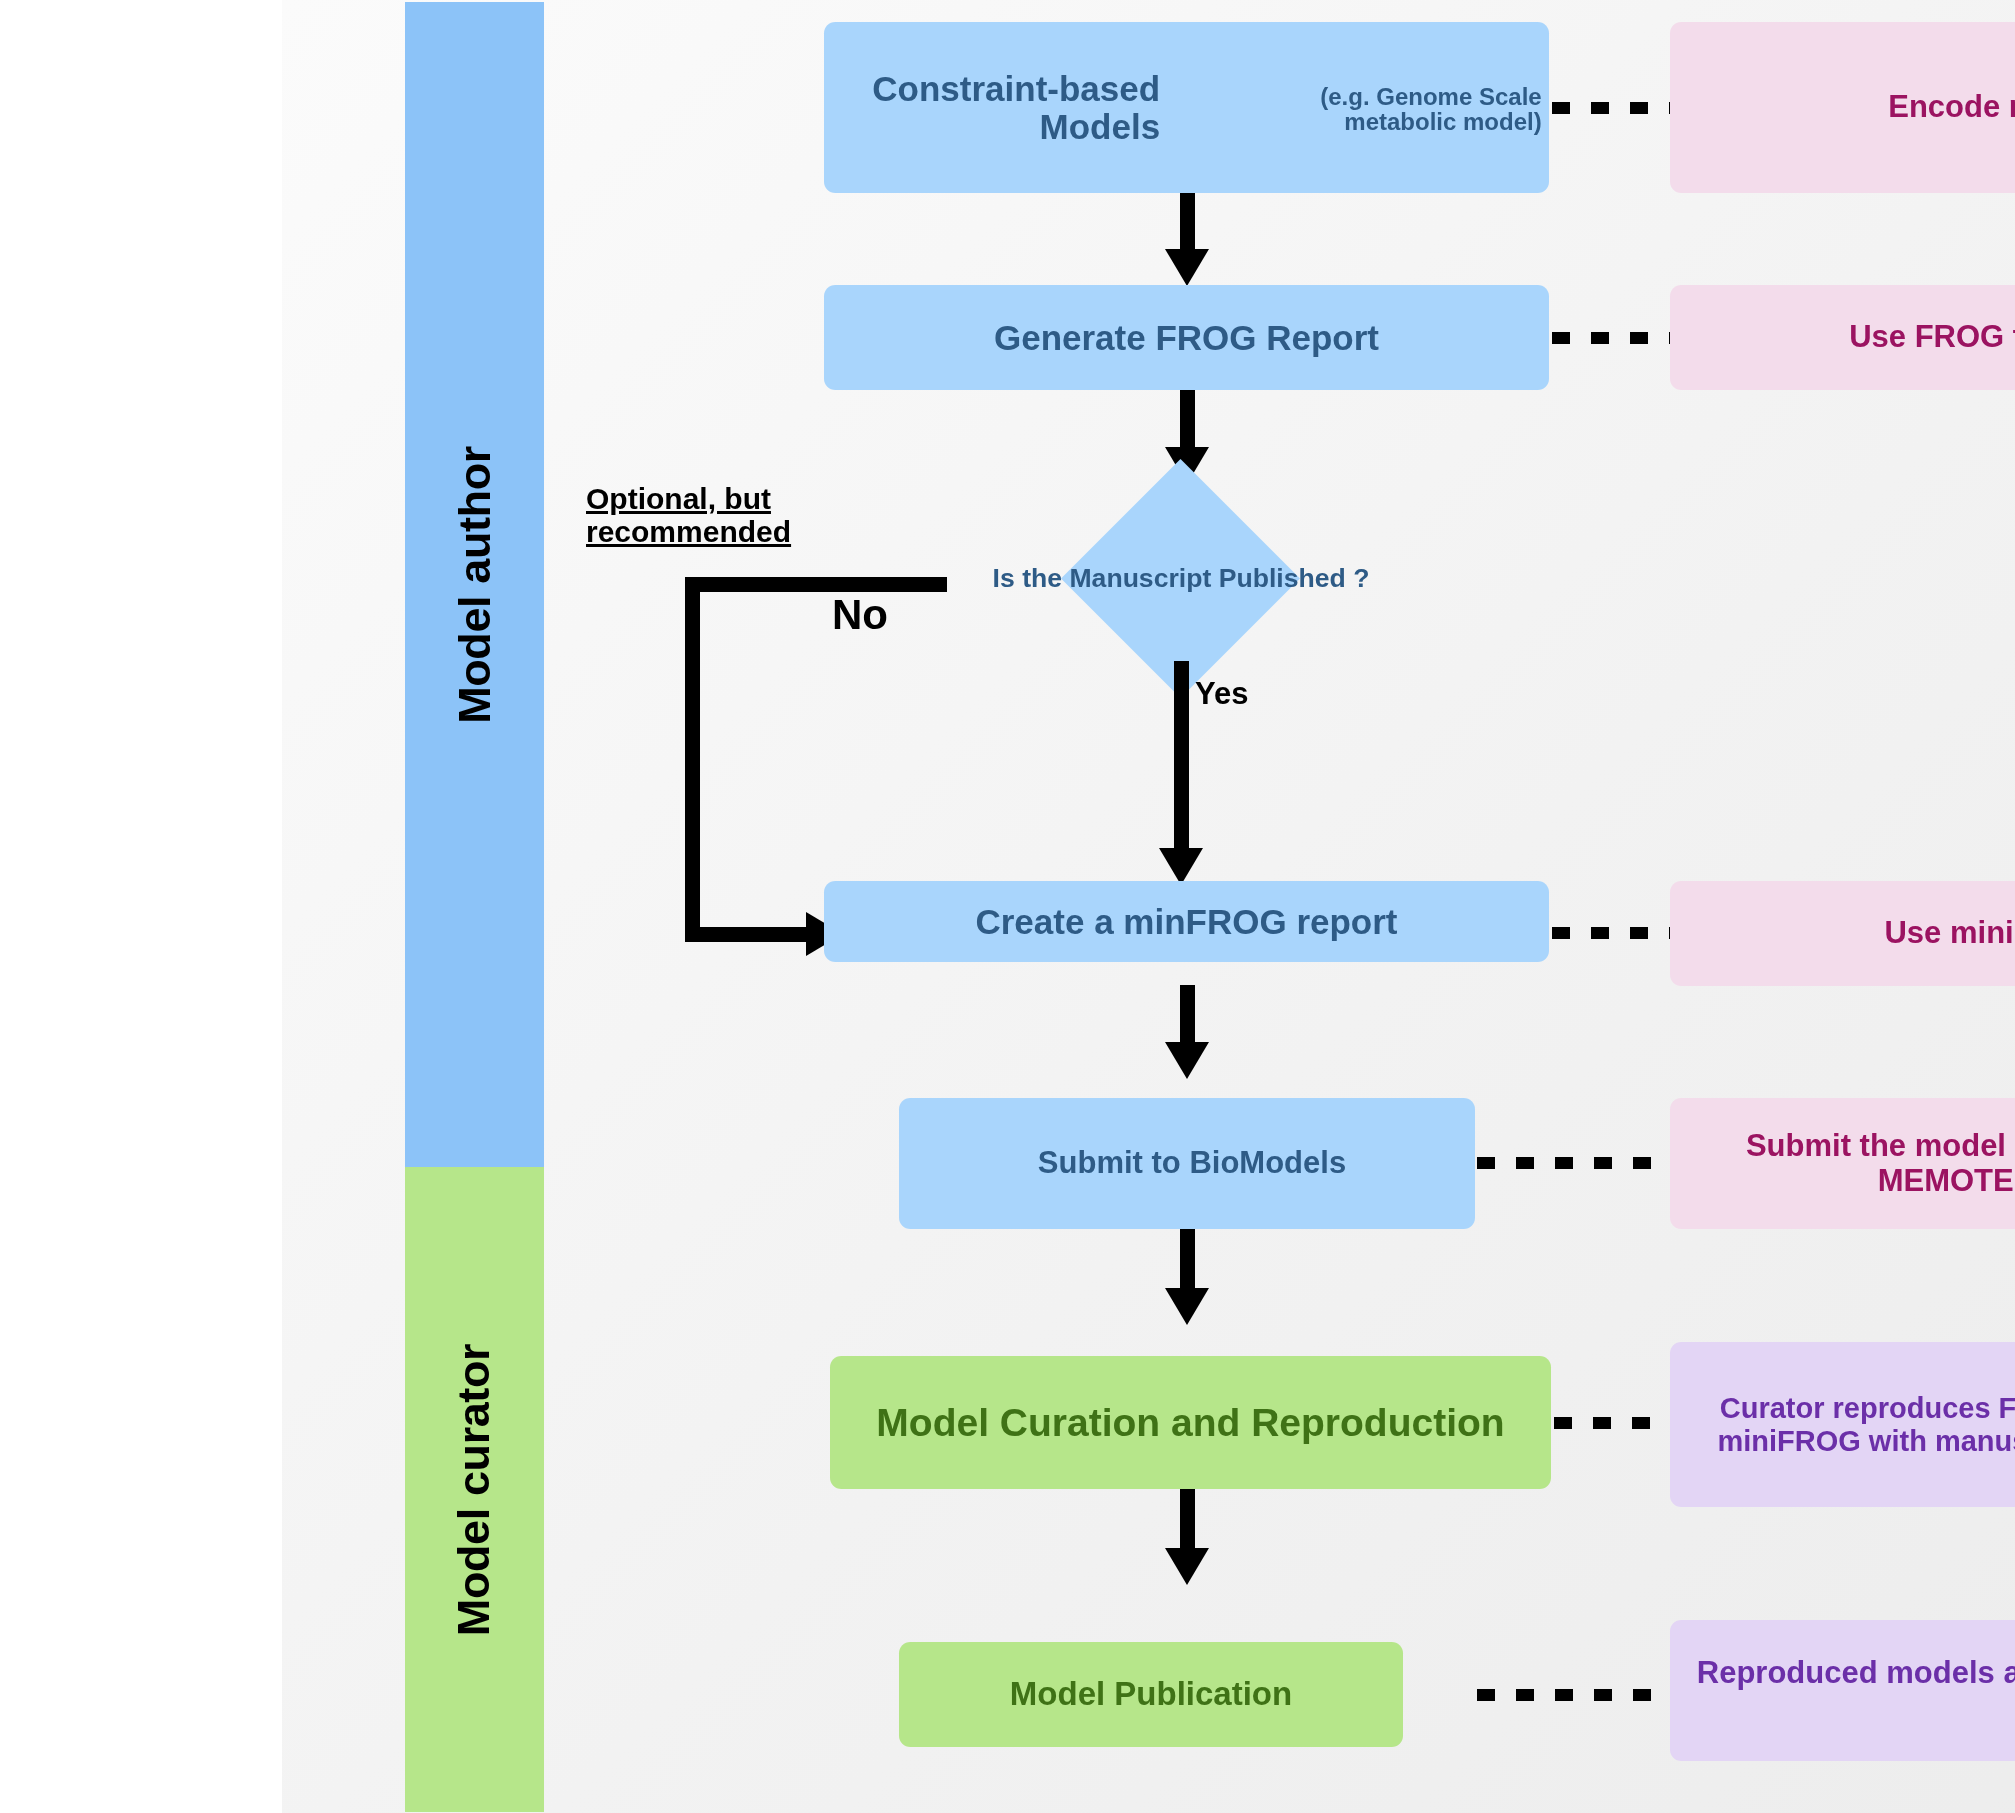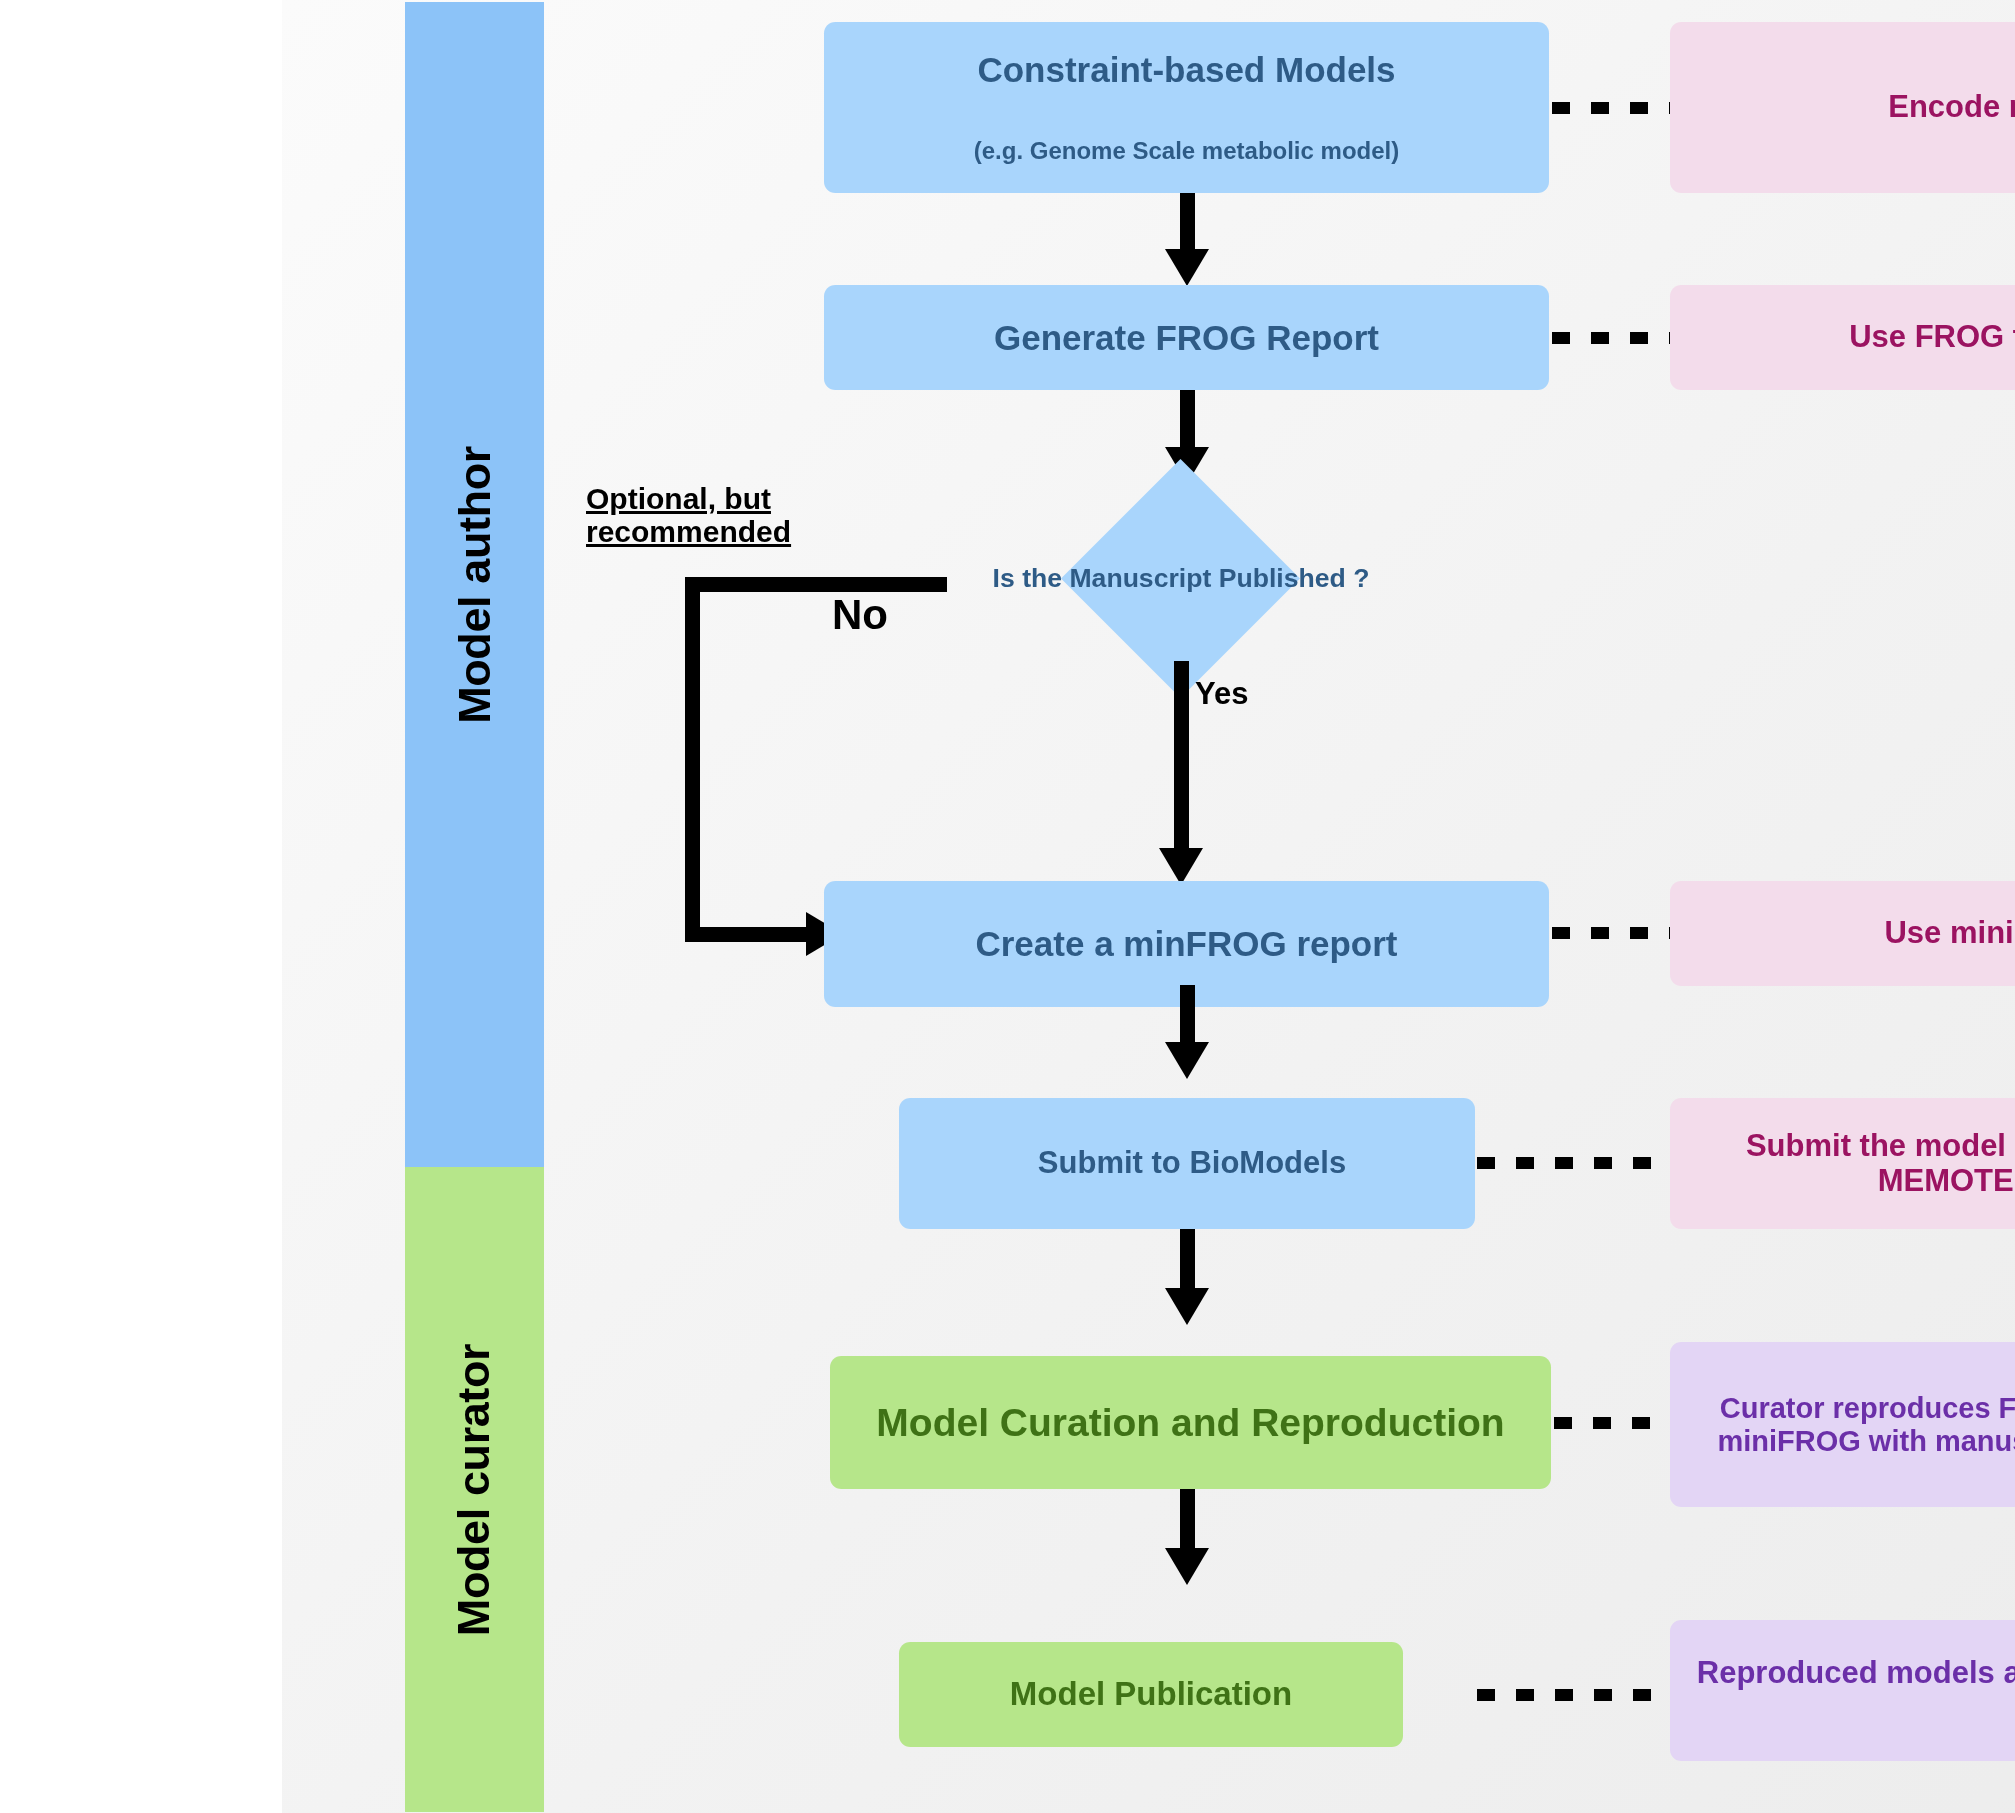--- a/index.html
+++ b/index.html
@@ -40,24 +40,24 @@
     color:#000000;
     letter-spacing:-0.4px;
   }
 
   
   .box{
     position:absolute;
     box-sizing:border-box;
     border-radius:11.3px;
     display:flex;
-    flex-direction:column;
-    align-items:center;
-    justify-content:center;
-    text-align:center;
+    flex-direction:row;
+    align-items:center;
+    justify-content:center;
+    text-align:right;
     padding:2.4px 7.3px;
     gap:47px;
   }
   .box .t1{ font-weight:bold; line-height:1.06; }
   .box .t2{ font-weight:bold; line-height:1.06; }
 
   .blue-box{ background:#A9D5FC; color:#2E5B86; }
   .green-box{ background:#B6E68A; color:#3F7216; }
   .pink-note{ background:#F3DCEB; color:#9B1361; }
   .purple-note{ background:#E3D5F5; color:#6B2FA8; }
@@ -180,21 +180,21 @@
   <div class="hline" style="left:685px; top:577px; width:262px; height:15.3px;"></div>
   <div class="vline" style="left:685px; top:577px; width:15.3px; height:358px;"></div>
   <div class="hline" style="left:685px; top:927px; width:125px; height:15.3px;"></div>
   <div class="arrow-right" style="left:806px; top:912px;"></div>
   <div class="plain" style="left:832px; top:592px; font-size:42px;">No</div>
 
   <div class="vline" style="left:1174px; top:661px; width:15.3px; height:206px;"></div>
   <div class="arrow-down" style="left:1159px; top:848px;"></div>
   <div class="plain" style="left:1195px; top:677px; font-size:31px;">Yes</div>
 
-  <div class="box blue-box" style="left:824px; top:881px; width:725px; height:126px;">
+  <div class="box blue-box" style="left:824px; top:881px; width:725px; height:81px;">
     <div class="t1" style="font-size:35px;">Create a minFROG report</div>
   </div>
   <div class="dotline" style="left:1552px; top:927px; width:121px;"></div>
   <div class="note pink-note" style="left:1670px; top:881px; width:870px; height:105px; font-size:31px;">Use miniFROG excel template</div>
 
   <div class="vline" style="left:1180px; top:985px; width:15.3px; height:64px;"></div>
   <div class="arrow-down" style="left:1165px; top:1042px;"></div>
 
   <div class="box blue-box" style="left:899px; top:1098px; width:576px; height:131px;">
     <div class="t1" style="font-size:31px;margin-left:10px;">Submit to BioModels</div>

